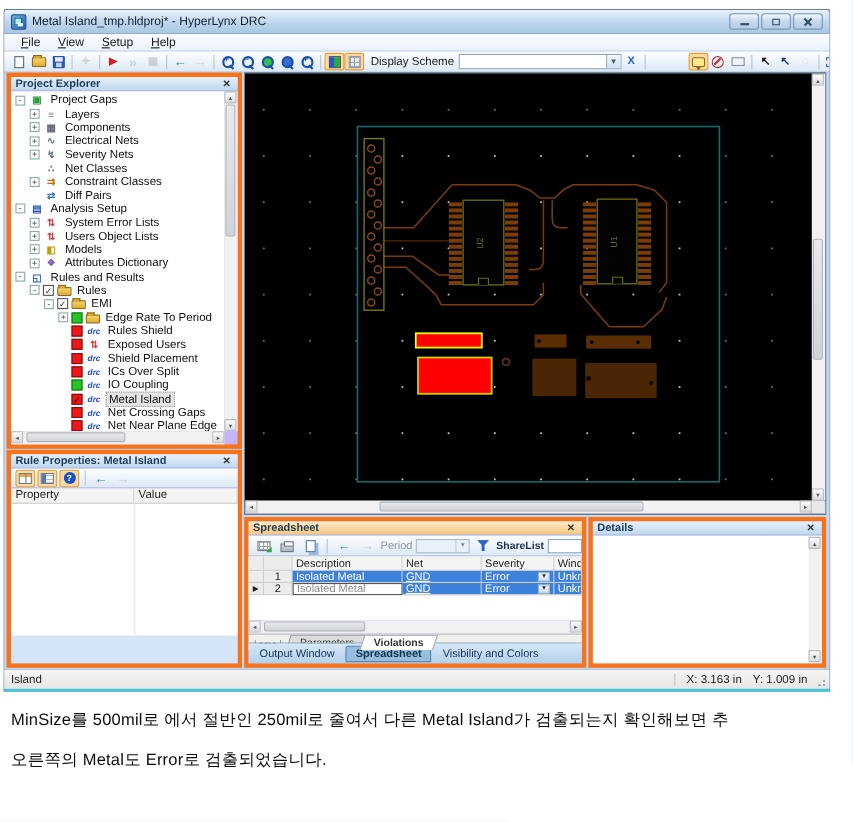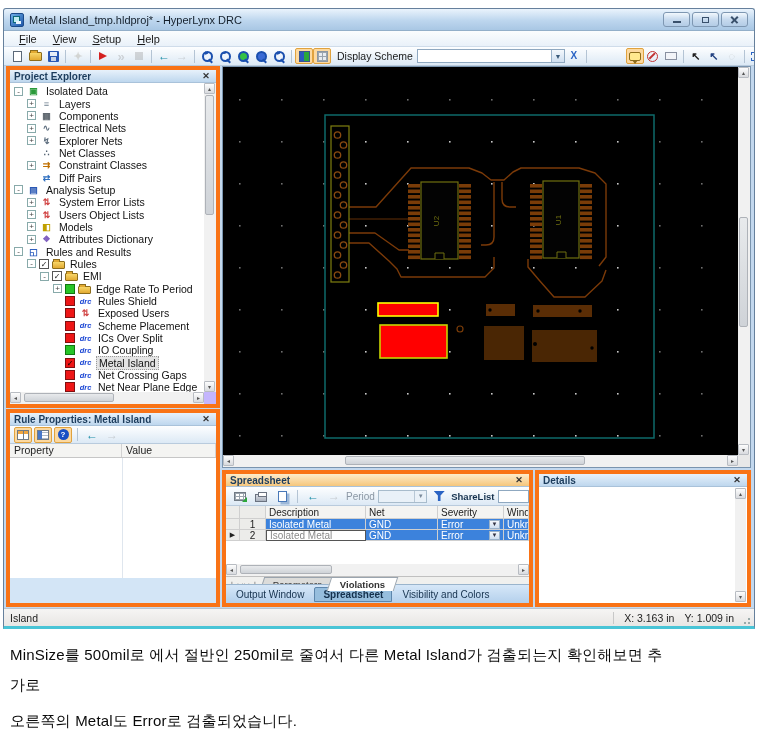--- a/index.html
+++ b/index.html
@@ -311,41 +311,41 @@
 
       <div class="panel" style="left:2px;top:0;width:214px;height:342px">
         <div class="panel-title">
           <span class="pt-label">Project Explorer</span>
           <span class="pt-close">✕</span>
         </div>
         <div class="tree" id="pe-tree">
             <div class="tree-row" style="padding-left: 2px;">
               <span class="exp">-</span>
               <span class="tico tico-project-data" style="color: rgb(42, 154, 58);">▣</span>
-              <span class="tree-label">Isolated Data</span>
+              <span class="tree-label">Project Gaps</span>
             </div>
             <div class="tree-row" style="padding-left: 15px;">
               <span class="exp">+</span>
               <span class="tico tico-layers" style="color: rgb(112, 128, 144);">≡</span>
               <span class="tree-label">Layers</span>
             </div>
             <div class="tree-row" style="padding-left: 15px;">
               <span class="exp">+</span>
               <span class="tico tico-components" style="color: rgb(96, 104, 112);">▦</span>
               <span class="tree-label">Components</span>
             </div>
             <div class="tree-row" style="padding-left: 15px;">
               <span class="exp">+</span>
               <span class="tico tico-electrical-nets" style="color: rgb(96, 112, 128);">∿</span>
               <span class="tree-label">Electrical Nets</span>
             </div>
             <div class="tree-row" style="padding-left: 15px;">
               <span class="exp">+</span>
               <span class="tico tico-physical-nets" style="color: rgb(96, 112, 128);">↯</span>
-              <span class="tree-label">Explorer Nets</span>
+              <span class="tree-label">Severity Nets</span>
             </div>
             <div class="tree-row" style="padding-left: 15px;">
               <span class="exp none"></span>
               <span class="tico tico-net-classes" style="color: rgb(80, 96, 112);">∴</span>
               <span class="tree-label">Net Classes</span>
             </div>
             <div class="tree-row" style="padding-left: 15px;">
               <span class="exp">+</span>
               <span class="tico tico-constraint-classes" style="color: rgb(192, 112, 0);">⇉</span>
               <span class="tree-label">Constraint Classes</span>
@@ -412,21 +412,21 @@
             <div class="tree-row" style="padding-left: 41px;">
               <span class="exp none"></span>
               <span class="chk chk-red"></span>
               <span class="tico tico-object-lists" style="color: rgb(208, 64, 64);">⇅</span>
               <span class="tree-label">Exposed Users</span>
             </div>
             <div class="tree-row" style="padding-left: 41px;">
               <span class="exp none"></span>
               <span class="chk chk-red"></span>
               <span class="tico tico-drc">drc</span>
-              <span class="tree-label">Scheme Placement</span>
+              <span class="tree-label">Shield Placement</span>
             </div>
             <div class="tree-row" style="padding-left: 41px;">
               <span class="exp none"></span>
               <span class="chk chk-red"></span>
               <span class="tico tico-drc">drc</span>
               <span class="tree-label">ICs Over Split</span>
             </div>
             <div class="tree-row" style="padding-left: 41px;">
               <span class="exp none"></span>
               <span class="chk chk-green"></span>
@@ -851,16 +851,15 @@
       <span class="coords">
         <span>X: 3.163 in</span>
         <span>Y: 1.009 in</span>
       </span>
       <span class="grip"></span>
     </div>
   </div>
 
   <div class="caption" id="caption">
       <p class="p1">MinSize를 500mil로 에서 절반인 250mil로 줄여서 다른 Metal Island가 검출되는지 확인해보면 추</p>
-      <p class="p2">가로</p>
       <p class="p3">오른쪽의 Metal도 Error로 검출되었습니다.</p>
     </div>
 </div>
 
 </body></html>

